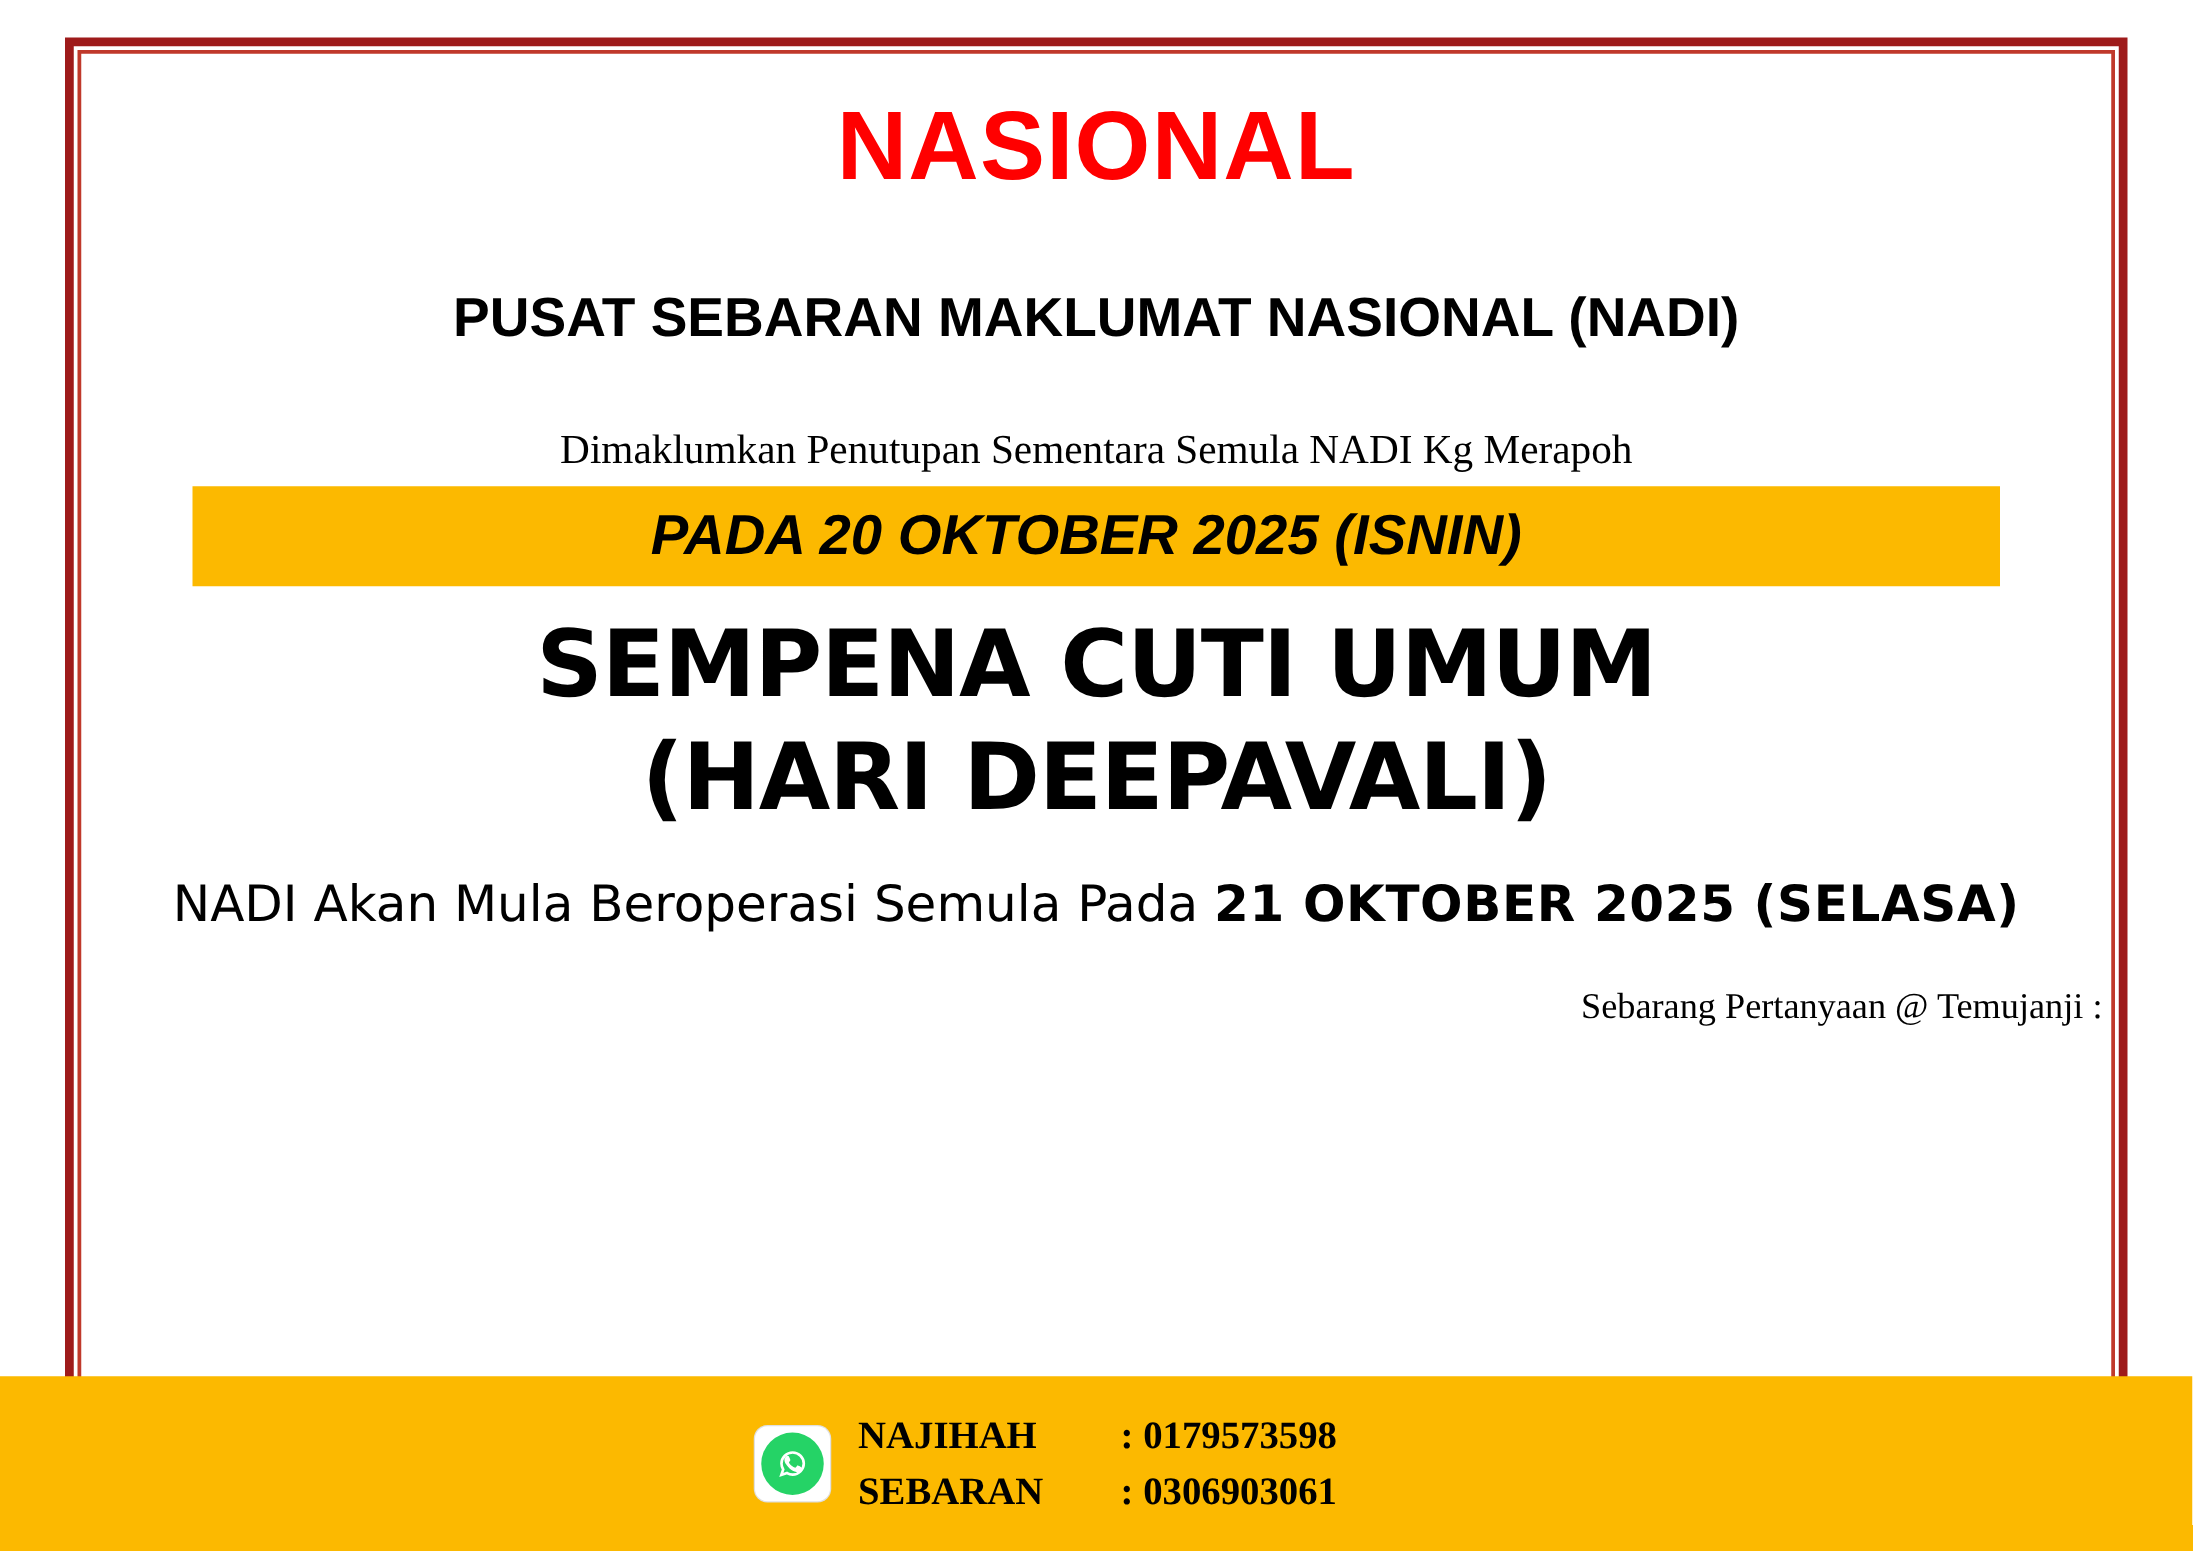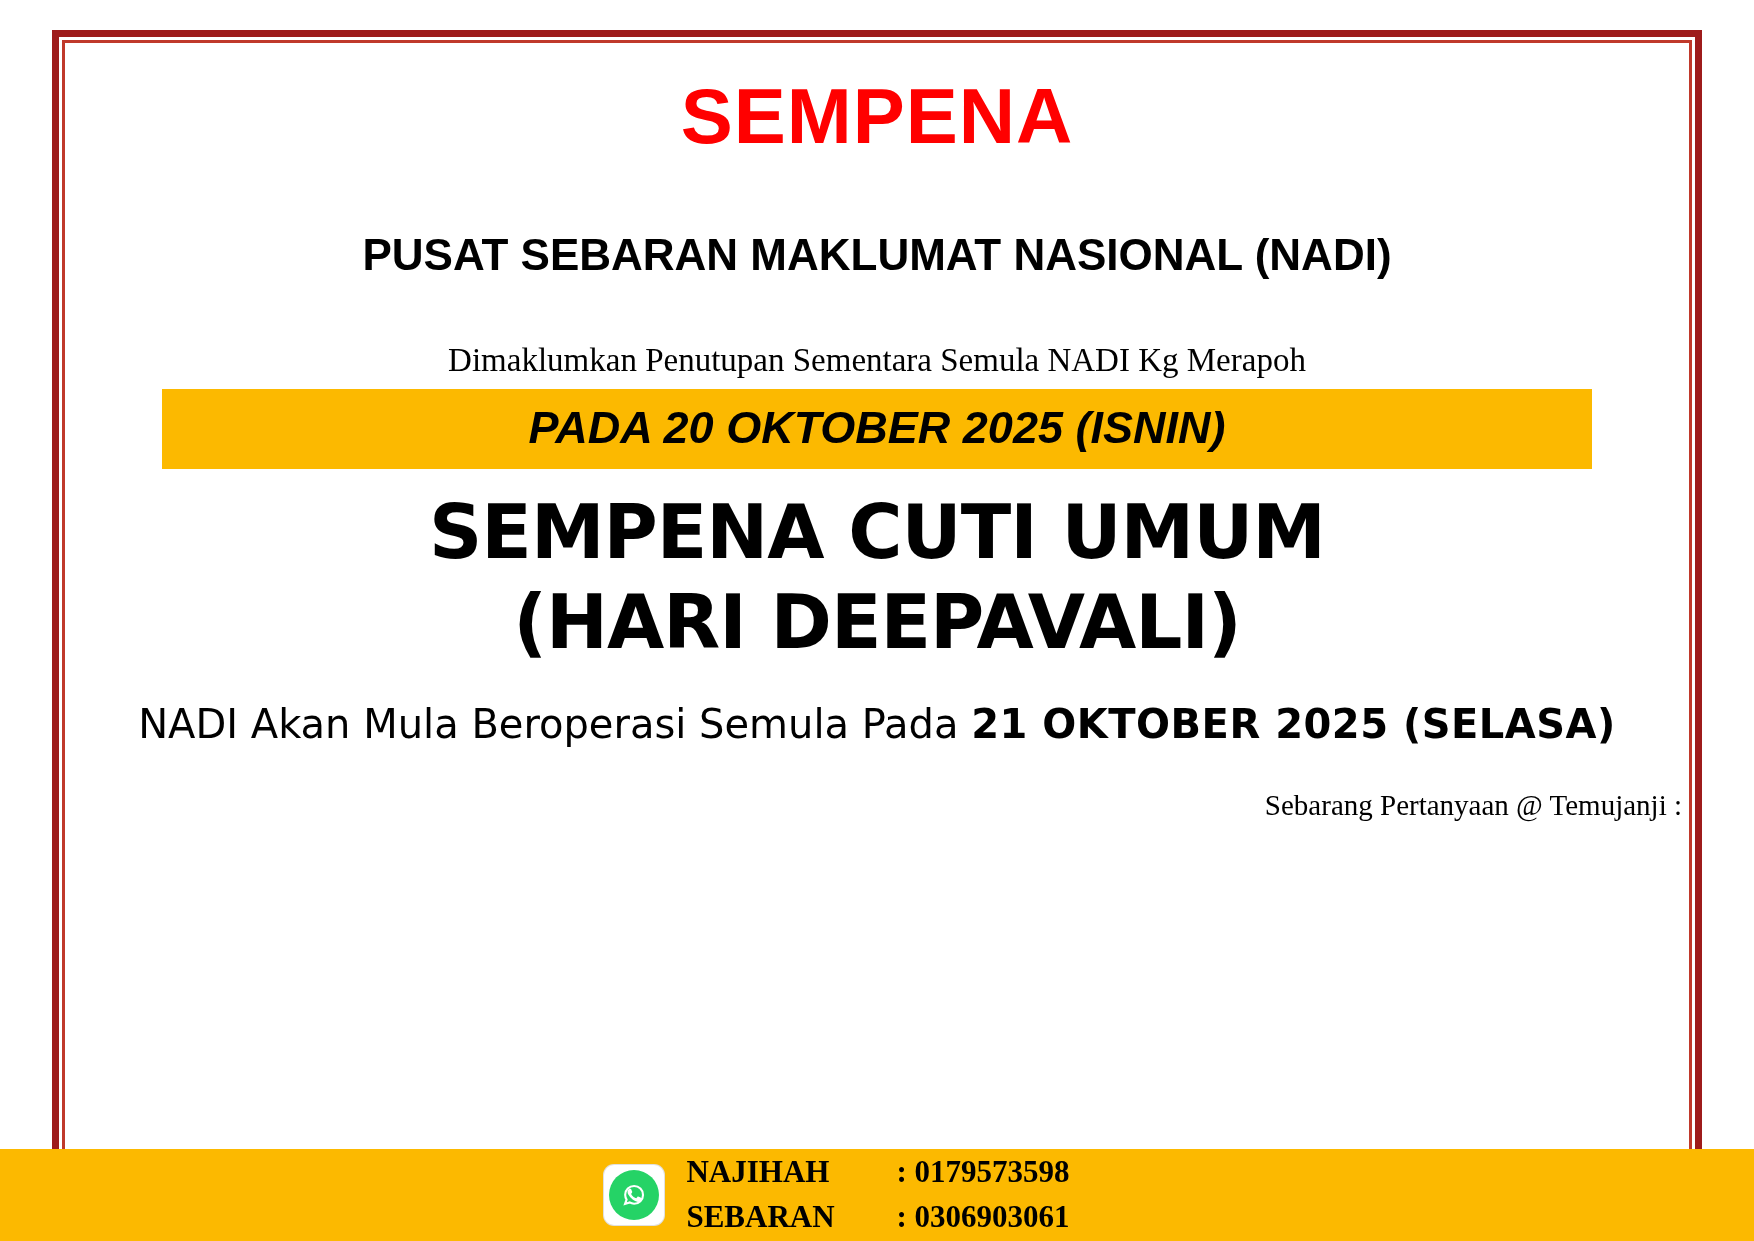--- a/index.html
+++ b/index.html
@@ -79,21 +79,21 @@
     margin-top: 62px;
     font-family: "Liberation Serif", serif;
   }
 
   .date-band {
     margin-top: 10px;
     background: #fcb900;
     width: 1430px;
     margin-left: auto;
     margin-right: auto;
-    padding: 13px 0 15px 0;
+    padding: 13px 16px 15px 0;
     text-align: center;
   }
   .date-band-text {
     font-style: italic;
     font-weight: bold;
     font-size: 45px;
     color: #000000;
     font-family: "Liberation Sans", sans-serif;
   }
 
@@ -127,21 +127,21 @@
     margin-top: 42px;
     font-family: "Liberation Serif", serif;
   }
 
   .contact-band {
     position: absolute;
     left: 0;
     right: 0;
     bottom: 0;
     background: #fcb900;
-    height: 92px;
+    height: 140px;
     display: flex;
     align-items: center;
     justify-content: center;
   }
   .contact-inner {
     display: flex;
     align-items: center;
     gap: 22px;
     transform: translateX(-40px);
   }
@@ -189,21 +189,21 @@
 </head>
 <body>
 
 <div class="poster">
 
   <div class="frame-outer"></div>
   <div class="frame-inner"></div>
 
   <div class="content">
 
-    <div class="title">SEMPENA</div>
+    <div class="title">NASIONAL</div>
 
     <div class="subtitle">PUSAT SEBARAN MAKLUMAT NASIONAL (NADI)</div>
 
     <div class="notice-line">Dimaklumkan Penutupan Sementara Semula NADI Kg Merapoh</div>
 
     <div class="date-band">
       <span class="date-band-text">PADA 20 OKTOBER 2025 (ISNIN)</span>
     </div>
 
     <div class="holiday">

